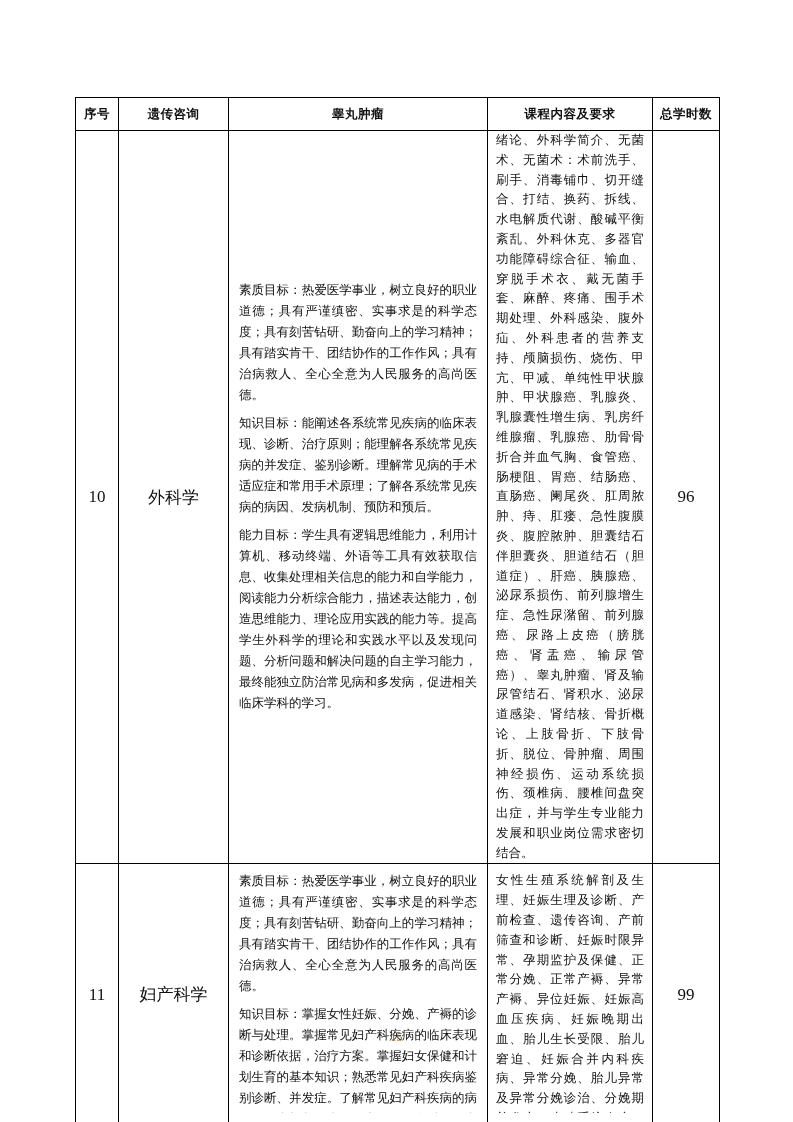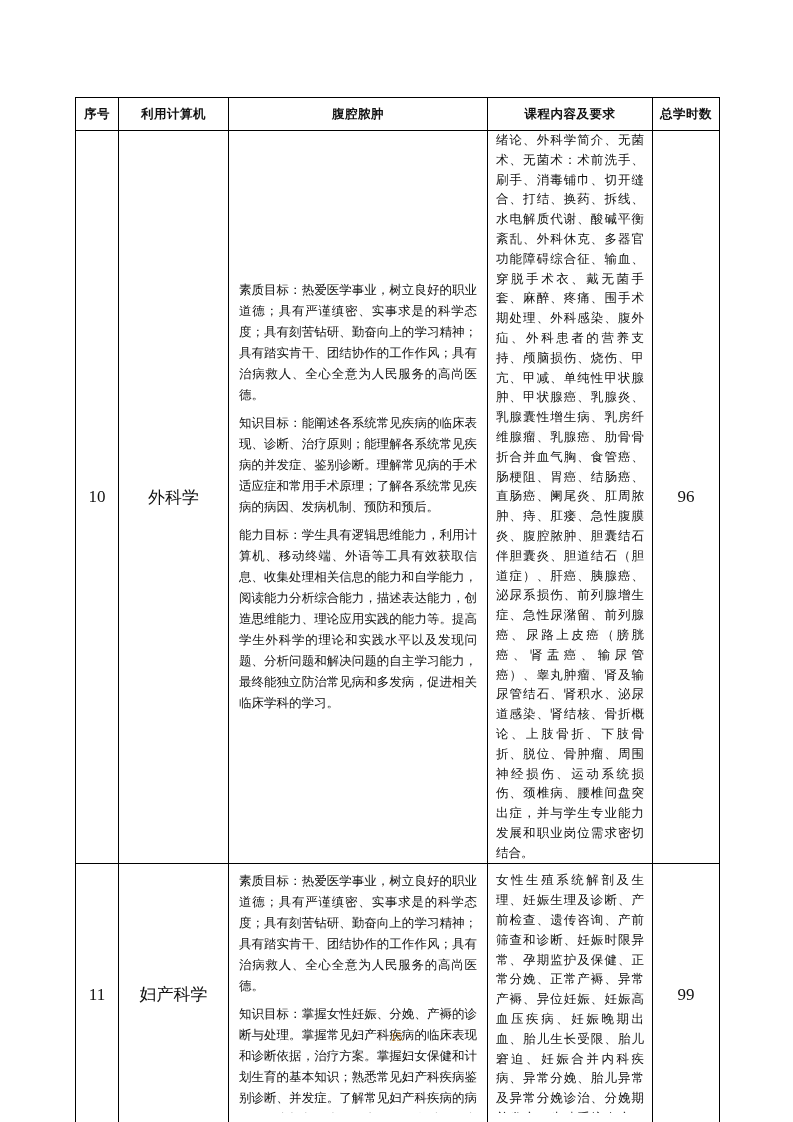--- a/index.html
+++ b/index.html
@@ -85,22 +85,22 @@
     <colgroup>
       <col style="width:43px">
       <col style="width:110px">
       <col style="width:259px">
       <col style="width:165px">
       <col style="width:67px">
     </colgroup>
     <thead>
       <tr>
         <th>序号</th>
-        <th>利用计算机</th>
-        <th>腹腔脓肿</th>
+        <th>遗传咨询</th>
+        <th>睾丸肿瘤</th>
         <th>课程内容及要求</th>
         <th>总学时数</th>
       </tr>
     </thead>
     <tbody>
       <tr class="row-main">
         <td class="c-center">10</td>
         <td class="c-center">外科学</td>
         <td class="c-objectives">
           <div>

